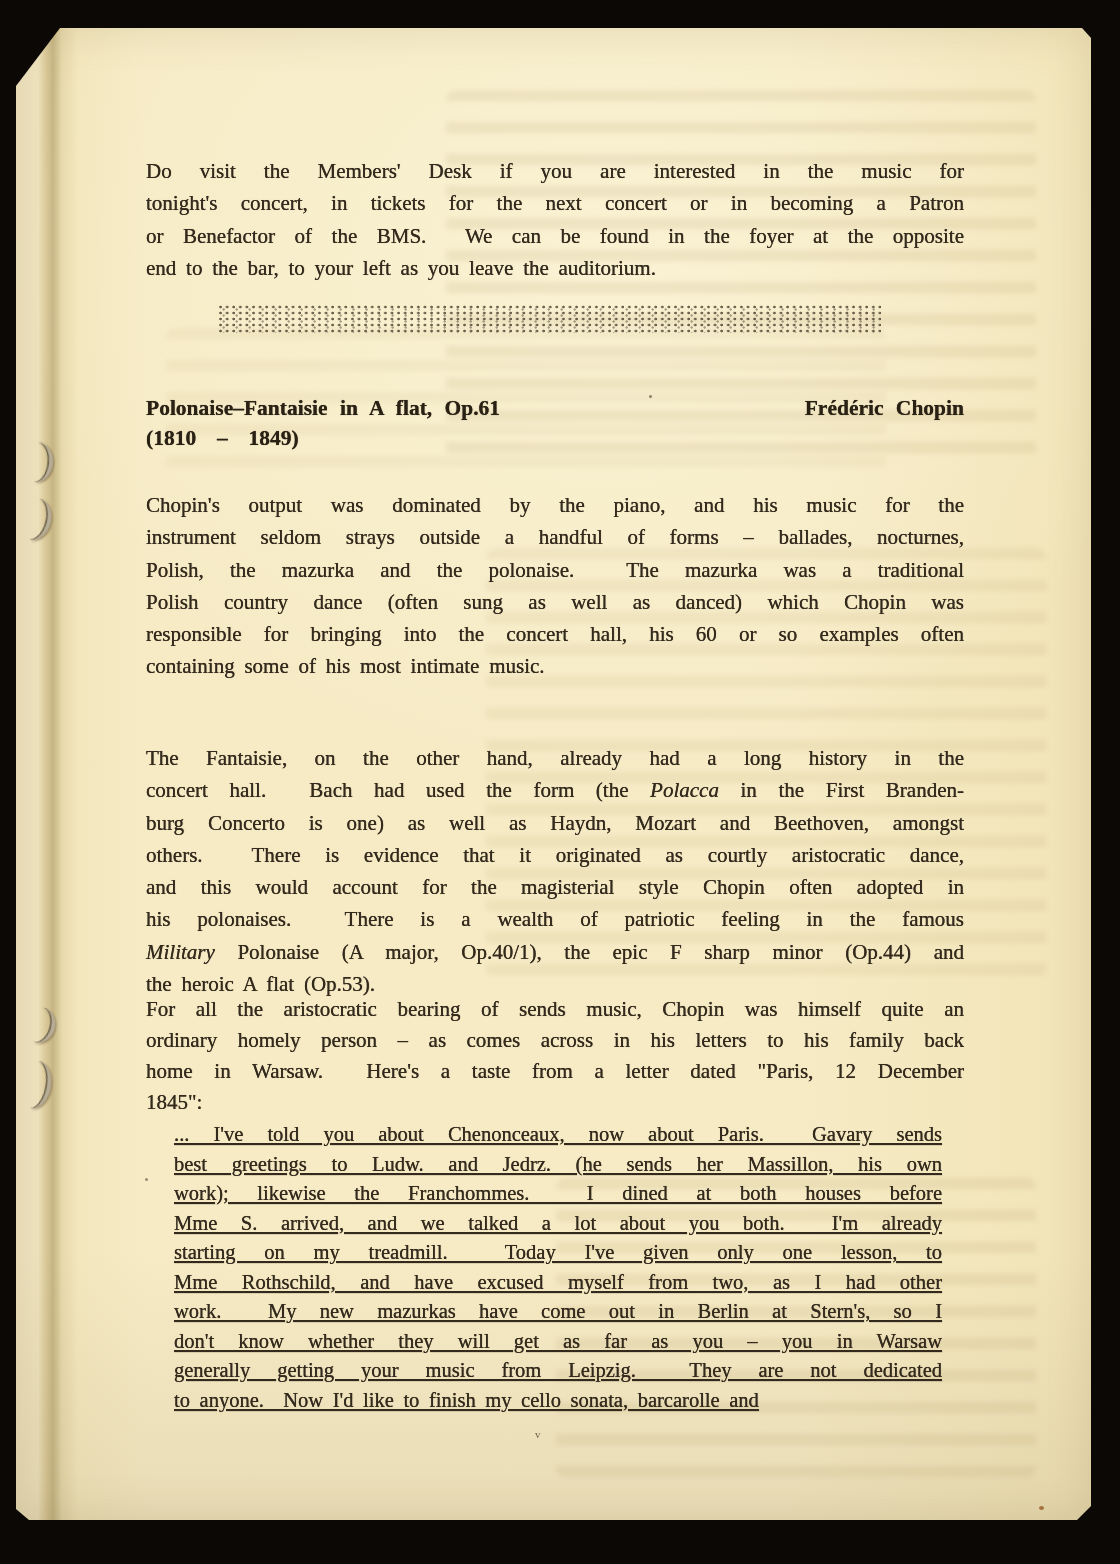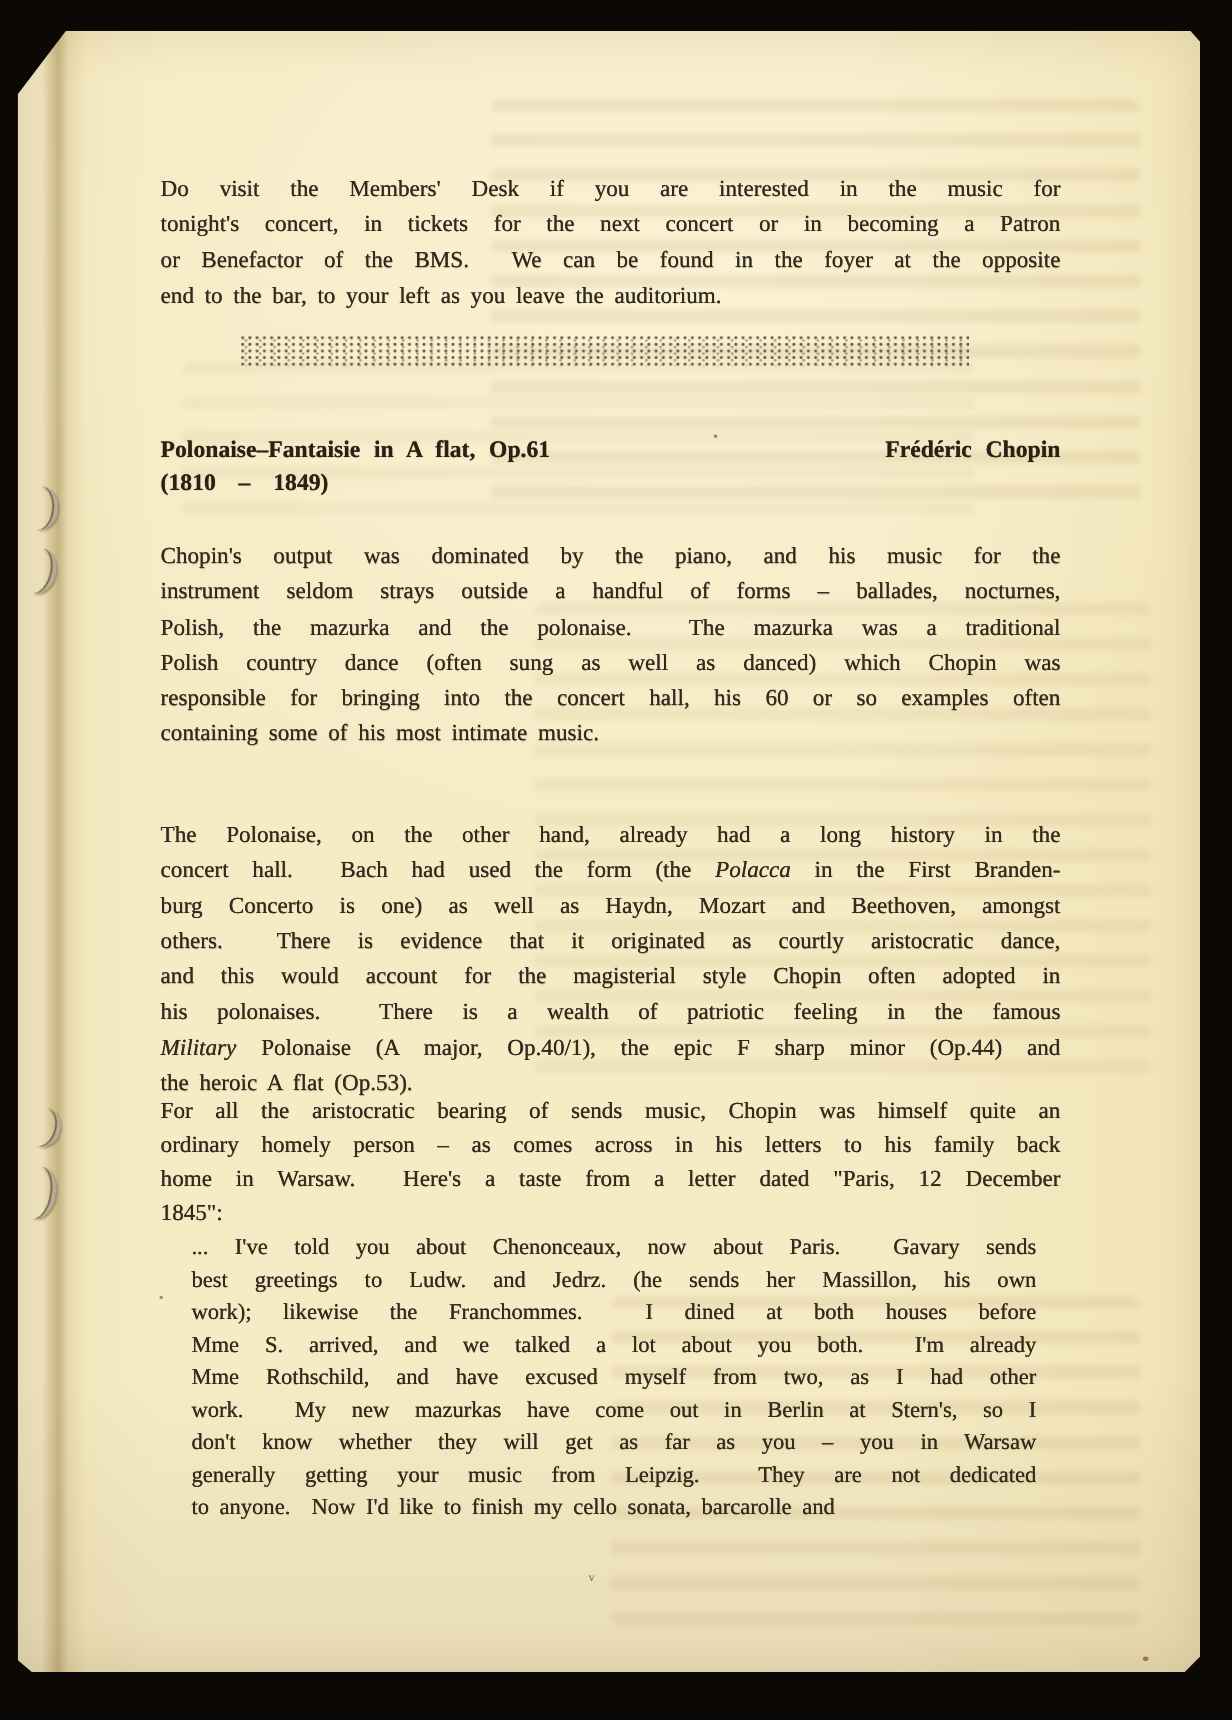--- a/index.html
+++ b/index.html
@@ -31,21 +31,21 @@
   .tline{text-align:justify;text-align-last:justify;white-space:nowrap;overflow:visible;}
   .tlast{text-align-last:left;word-spacing:4.5px;white-space:normal;}
   .tline i{font-style:italic;}
   .heading{
     position:absolute;left:130px;top:365px;width:818px;
     font-weight:bold;font-size:21.5px;line-height:30px;color:#2a2115;
     text-shadow:0 0 0.7px rgba(42,33,21,0.9);
   }
   .heading-row{display:flex;justify-content:space-between;word-spacing:7px;}
   .dates-line{padding-right:17px;word-spacing:5px;}
-  .letter{left:158px;width:768px;font-size:20.5px;line-height:29.5px;}
+  .letter{left:158px;width:768px;font-size:20.5px;line-height:29.5px;text-decoration:underline;}
   
   .divider{
     position:absolute;left:203px;top:277px;width:662px;height:28px;
     background-image:
       radial-gradient(circle at 1.6px 2px, rgba(62,52,36,0.82) 1.05px, rgba(62,52,36,0) 1.7px),
       radial-gradient(circle at 4.6px 4.5px, rgba(62,52,36,0.45) 0.9px, rgba(62,52,36,0) 1.5px);
     background-size:6.6px 6px, 13px 6px;
     opacity:0.92;
   }
   
@@ -96,41 +96,42 @@
 
   <div class="block" style="top:461px;">
       <div class="tline">Chopin's output was dominated by the piano, and his music for the</div>
       <div class="tline">instrument seldom strays outside a handful of forms – ballades, nocturnes,</div>
       <div class="tline">Polish, the mazurka and the polonaise.&nbsp; The mazurka was a traditional</div>
       <div class="tline">Polish country dance (often sung as well as danced) which Chopin was</div>
       <div class="tline">responsible for bringing into the concert hall, his 60 or so examples often</div>
       <div class="tline tlast">containing some of his most intimate music.</div>
     </div>
   <div class="block" style="top:714px;">
-      <div class="tline">The Polonaise, on the other hand, already had a long history in the</div>
+      <div class="tline">The Fantaisie, on the other hand, already had a long history in the</div>
       <div class="tline">concert hall.&nbsp; Bach had used the form (the <i>Polacca</i> in the First Branden-</div>
       <div class="tline">burg Concerto is one) as well as Haydn, Mozart and Beethoven, amongst</div>
       <div class="tline">others.&nbsp; There is evidence that it originated as courtly aristocratic dance,</div>
       <div class="tline">and this would account for the magisterial style Chopin often adopted in</div>
       <div class="tline">his polonaises.&nbsp; There is a wealth of patriotic feeling in the famous</div>
       <div class="tline"><i>Military</i> Polonaise (A major, Op.40/1), the epic F sharp minor (Op.44) and</div>
       <div class="tline tlast">the heroic A flat (Op.53).</div>
     </div>
   <div class="block" style="top:966px;line-height:31px;">
       <div class="tline">For all the aristocratic bearing of sends music, Chopin was himself quite an</div>
       <div class="tline">ordinary homely person – as comes across in his letters to his family back</div>
       <div class="tline">home in Warsaw.&nbsp; Here's a taste from a letter dated "Paris, 12 December</div>
       <div class="tline tlast">1845":</div>
     </div>
 
   <div class="block letter" style="top:1092px;">
       <div class="tline">... I've told you about Chenonceaux, now about Paris.&nbsp; Gavary sends</div>
       <div class="tline">best greetings to Ludw. and Jedrz. (he sends her Massillon, his own</div>
       <div class="tline">work); likewise the Franchommes.&nbsp; I dined at both houses before</div>
       <div class="tline">Mme S. arrived, and we talked a lot about you both.&nbsp; I'm already</div>
+      <div class="tline">starting on my treadmill.&nbsp; Today I've given only one lesson, to</div>
       <div class="tline">Mme Rothschild, and have excused myself from two, as I had other</div>
       <div class="tline">work.&nbsp; My new mazurkas have come out in Berlin at Stern's, so I</div>
       <div class="tline">don't know whether they will get as far as you – you in Warsaw</div>
       <div class="tline">generally getting your music from Leipzig.&nbsp; They are not dedicated</div>
       <div class="tline tlast">to anyone.&nbsp; Now I'd like to finish my cello sonata, barcarolle and</div>
     </div>
 
   <div class="stray" style="left:519px;top:1400px;">v</div>
 
   <div class="wire" style="left:20px;top:415px;height:40px;transform:rotate(6deg);"></div>

